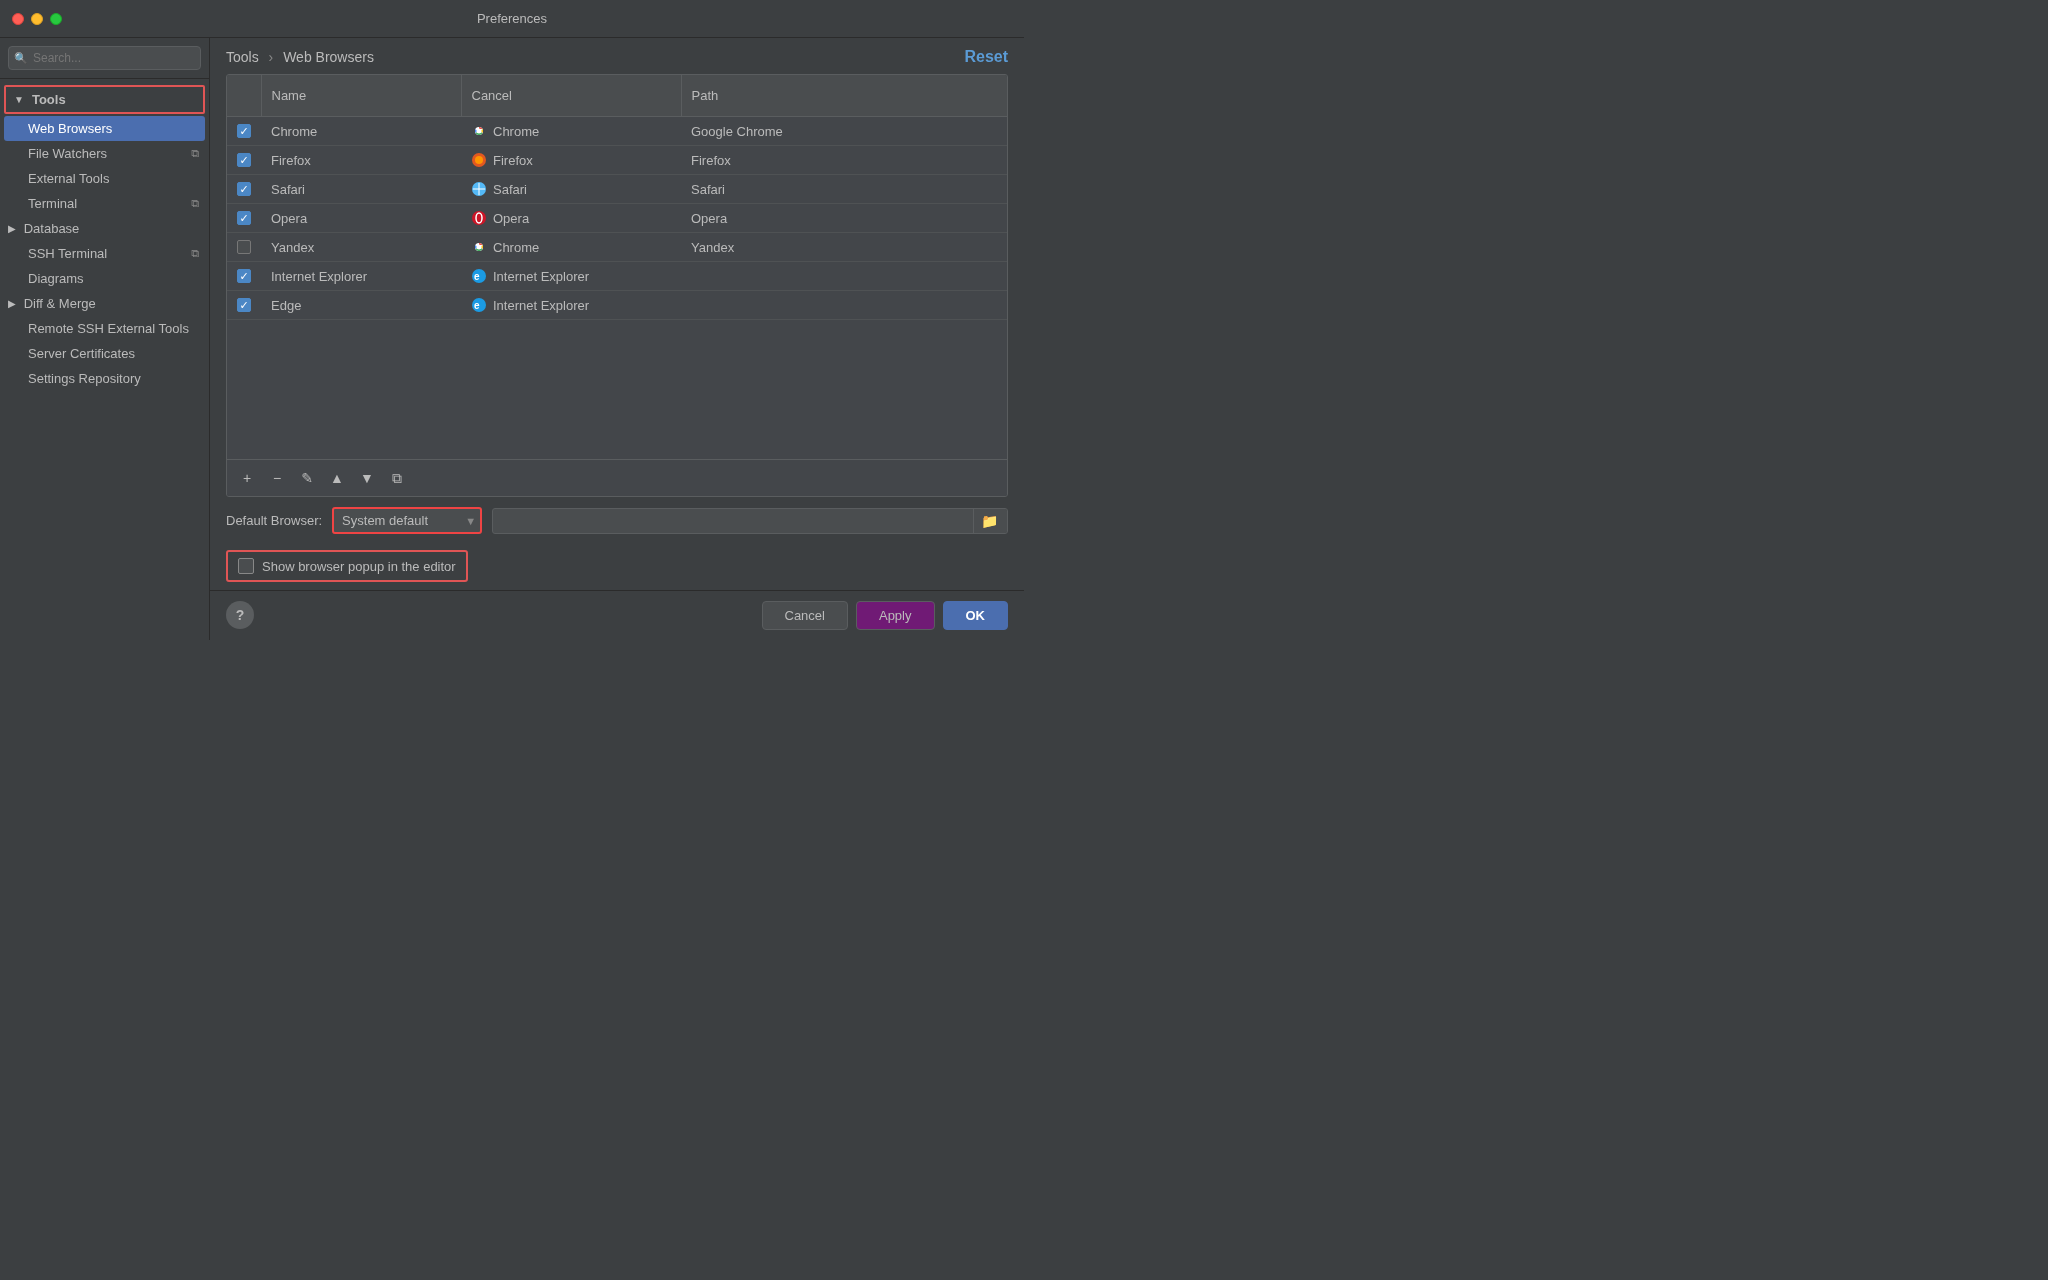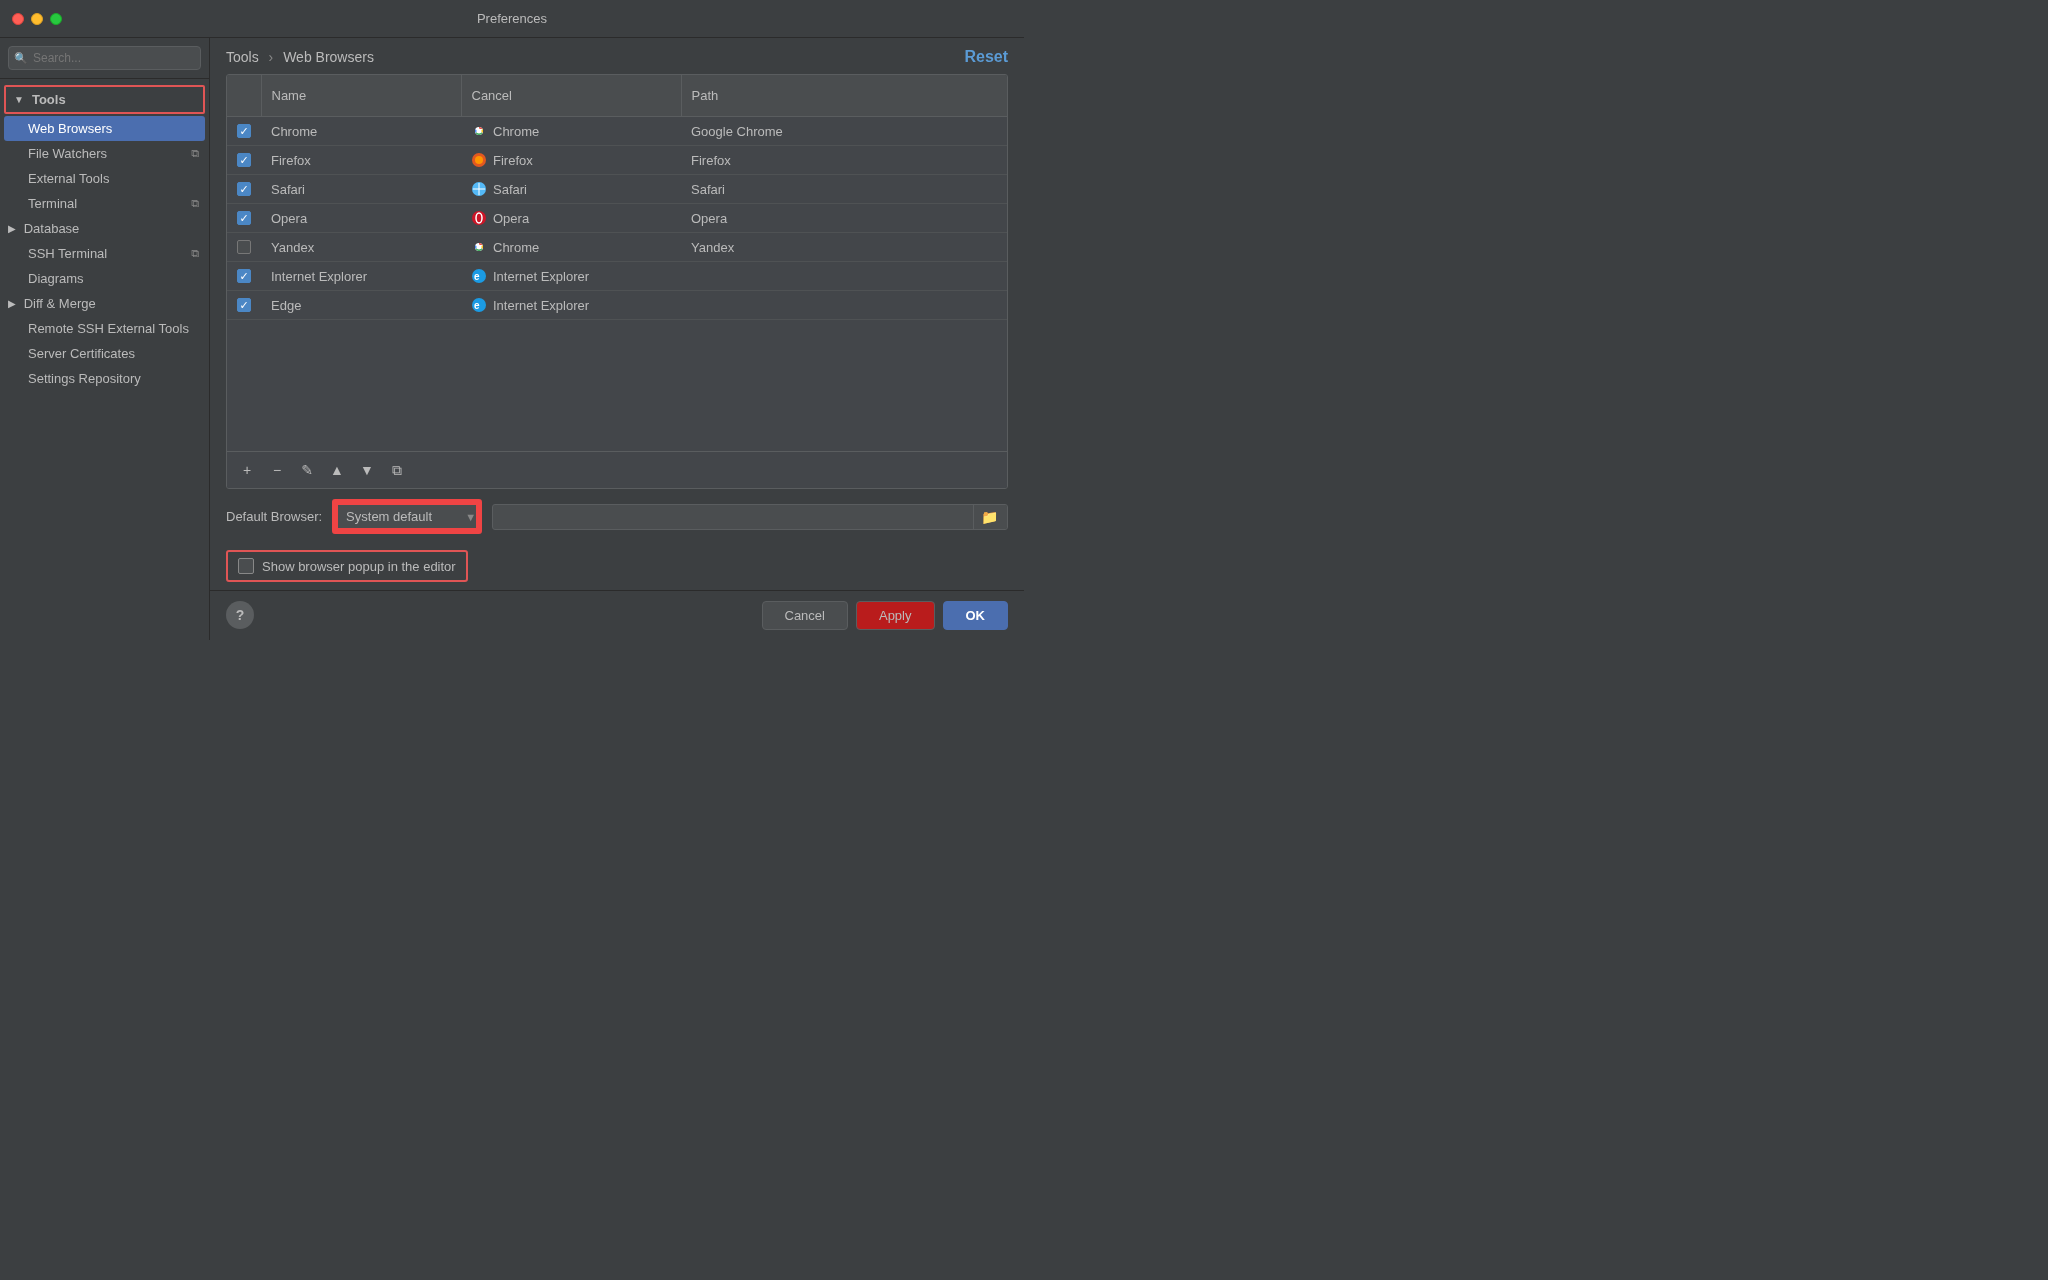--- a/index.html
+++ b/index.html
@@ -276,21 +276,21 @@
       font-size: 13px;
       white-space: nowrap;
     }
     .browser-select-wrapper {
       position: relative;
       display: inline-flex;
       align-items: center;
     }
     .browser-select {
       background: #4a4d4f;
-      border: 6px solid #ef4444;
+      border: 2px solid #ef4444;
       border-radius: 3px;
       color: #bbbbbb;
       padding: 4px 28px 4px 8px;
       font-size: 13px;
       appearance: none;
       outline: none;
       cursor: pointer;
       min-width: 150px;
     }
     .select-arrow {
@@ -367,21 +367,21 @@
       border-radius: 4px;
       font-size: 13px;
       cursor: pointer;
       border: 1px solid #5a5d5f;
     }
     .footer-btn.cancel {
       background: #4a4d4f;
       color: #bbbbbb;
     }
     .footer-btn.apply {
-      background: #b91c1c;
+      background: #701a75;
       color: #bbbbbb;
     }
     .footer-btn.ok {
       background: #4b6eaf;
       color: white;
       border-color: #4b6eaf;
       font-weight: 600;
     }
 
     .help-icon {

